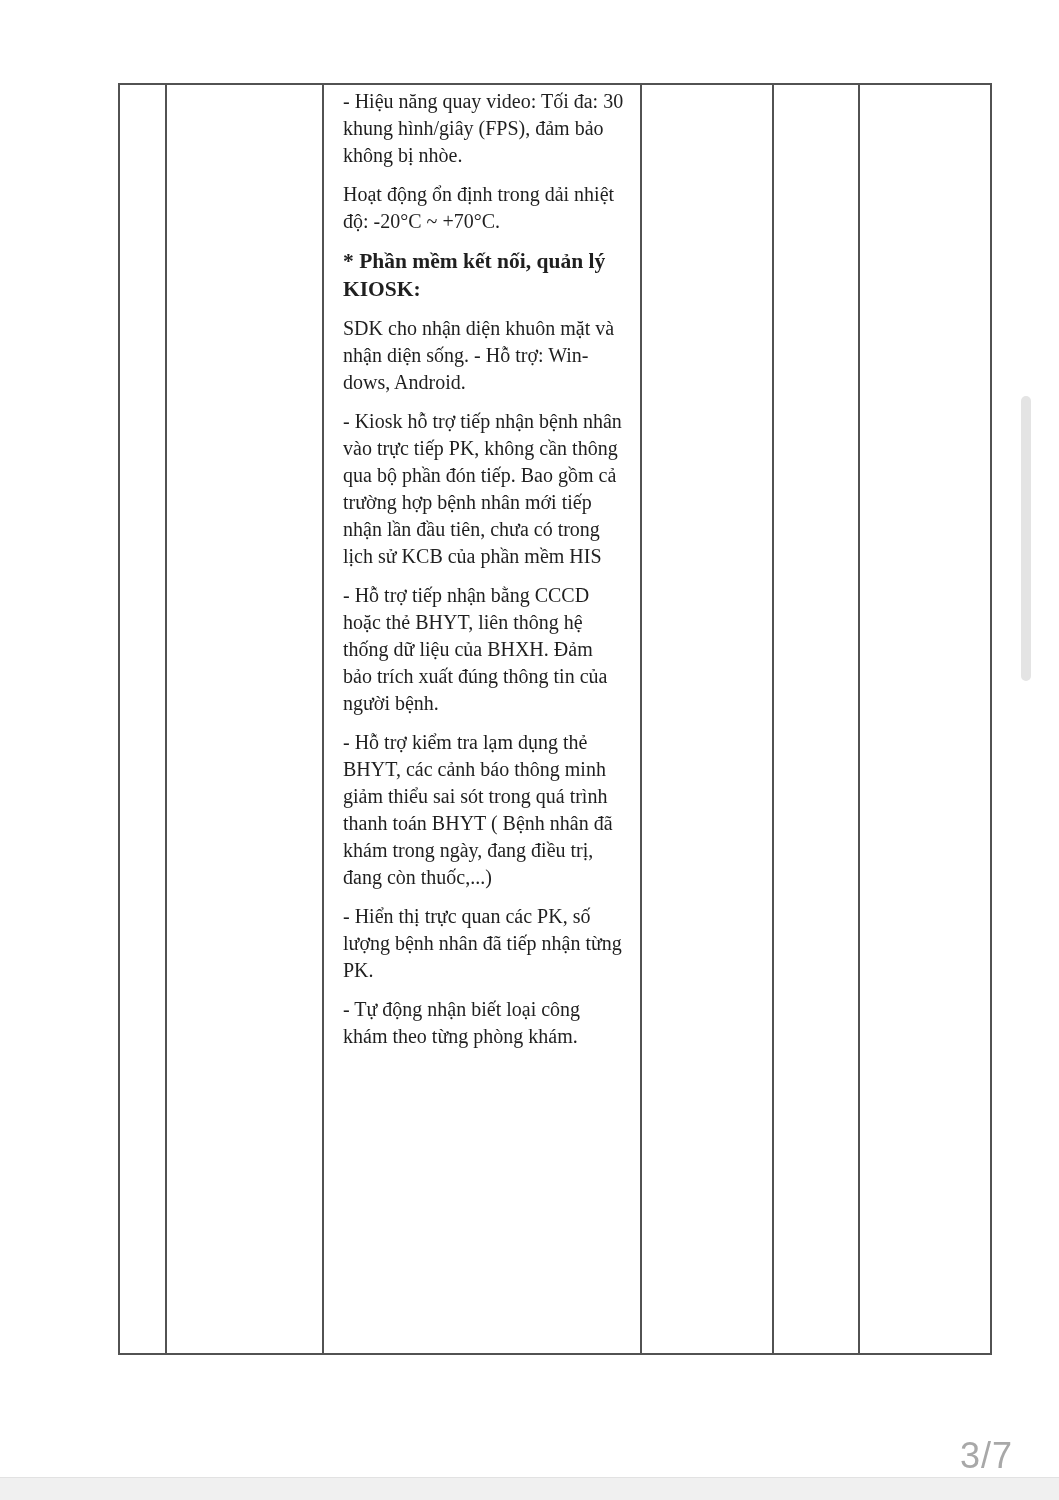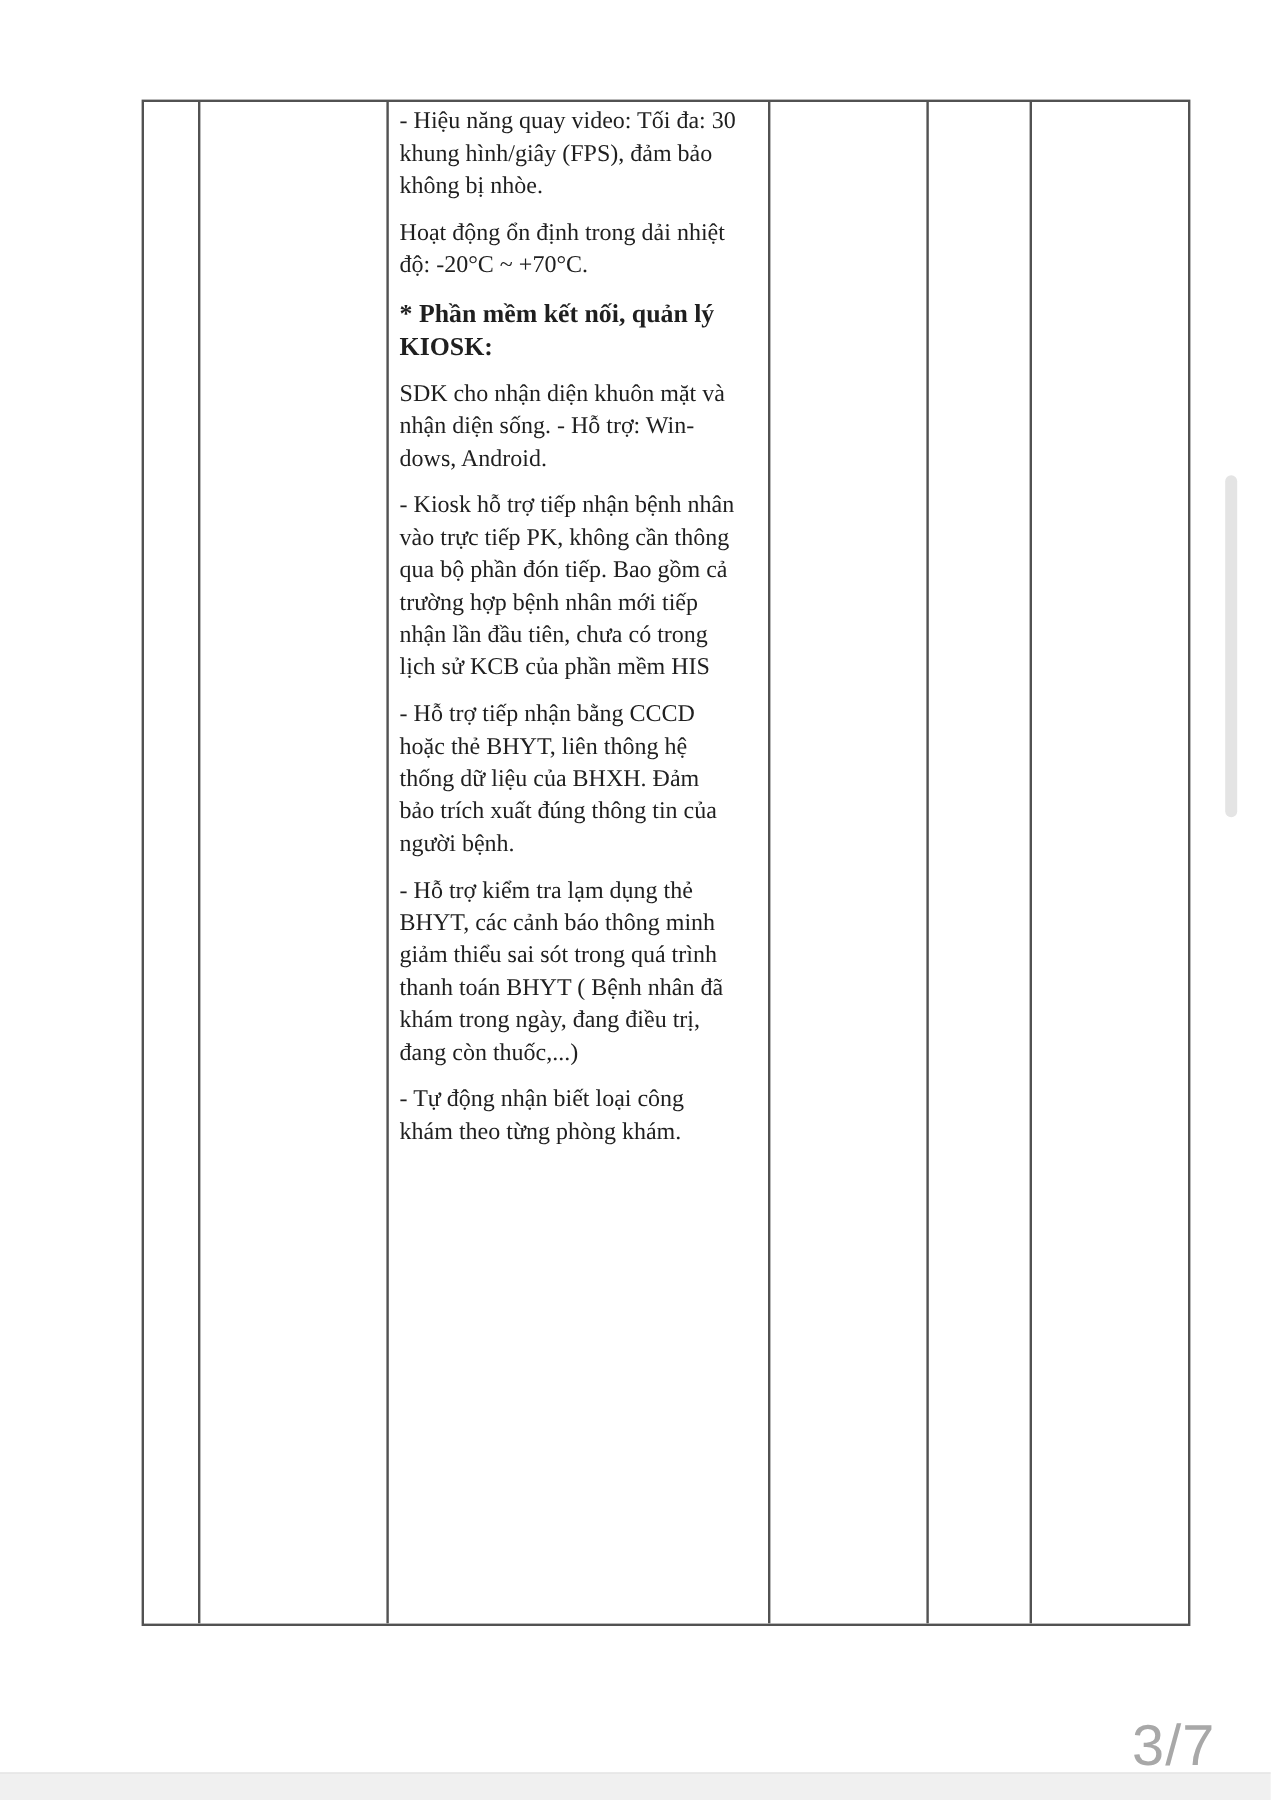--- a/index.html
+++ b/index.html
@@ -37,21 +37,21 @@
   .cell {
     position: absolute;
     top: 0; bottom: 0;
   }
   .cell-1 { left: 0;     width: 45px;  }
   .cell-2 { left: 47px;  width: 155px; }
   .cell-3 { left: 204px; width: 316px; }
   .cell-4 { left: 654px; width: 84px;  }
   .cell-5 { left: 740px; width: 130px; }
   .cell-spec {
-    padding: 3px 3px 0 9px;
+    padding: 3px 3px 0 19px;
     overflow: hidden;
     color: #1f1f1f;
   }
   .para {
     white-space: pre-line;
     font-size: 20px;
     line-height: 27px;
     margin-bottom: 12px;
     color: #1f1f1f;
     text-align: left;
@@ -68,21 +68,21 @@
     left: 1021px; top: 396px;
     width: 10px; height: 285px;
     background: #e4e4e4;
     border-radius: 6px;
   }
   .page-indicator {
     position: absolute;
     top: 1436px;
     right: 46px;
     font-family: "Liberation Sans", sans-serif;
-    font-size: 48px;
+    font-size: 36px;
     line-height: 40px;
     color: #a8a8a8;
     letter-spacing: 1px;
     margin-left: 34px;
   }
   .footer-strip {
     position: absolute;
     left: 0; top: 1477px;
     width: 1059px; height: 23px;
     background: #f0f0f0;
@@ -120,20 +120,23 @@
 hoặc thẻ BHYT, liên thông hệ
 thống dữ liệu của BHXH. Đảm
 bảo trích xuất đúng thông tin của
 người bệnh.</div>
       <div class="para">- Hỗ trợ kiểm tra lạm dụng thẻ
 BHYT, các cảnh báo thông minh
 giảm thiểu sai sót trong quá trình
 thanh toán BHYT ( Bệnh nhân đã
 khám trong ngày, đang điều trị,
 đang còn thuốc,...)</div>
+      <div class="para">- Hiển thị trực quan các PK, số
+lượng bệnh nhân đã tiếp nhận từng
+PK.</div>
       <div class="para">- Tự động nhận biết loại công
 khám theo từng phòng khám.</div>
     </div>
 
     <div class="cell cell-4"></div>
     <div class="cell cell-5"></div>
 
     <div class="v-divider vd1"></div>
     <div class="v-divider vd2"></div>
     <div class="v-divider vd3"></div>

